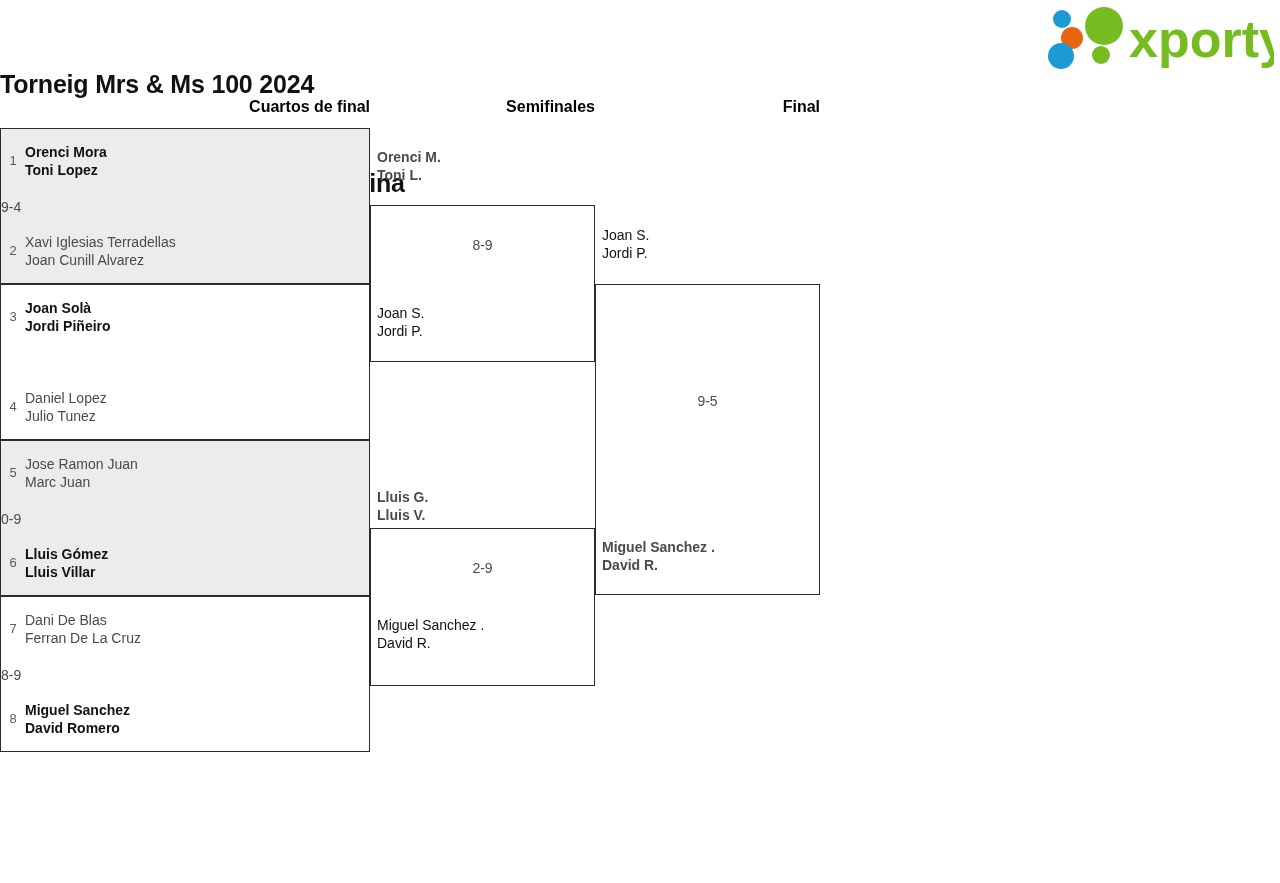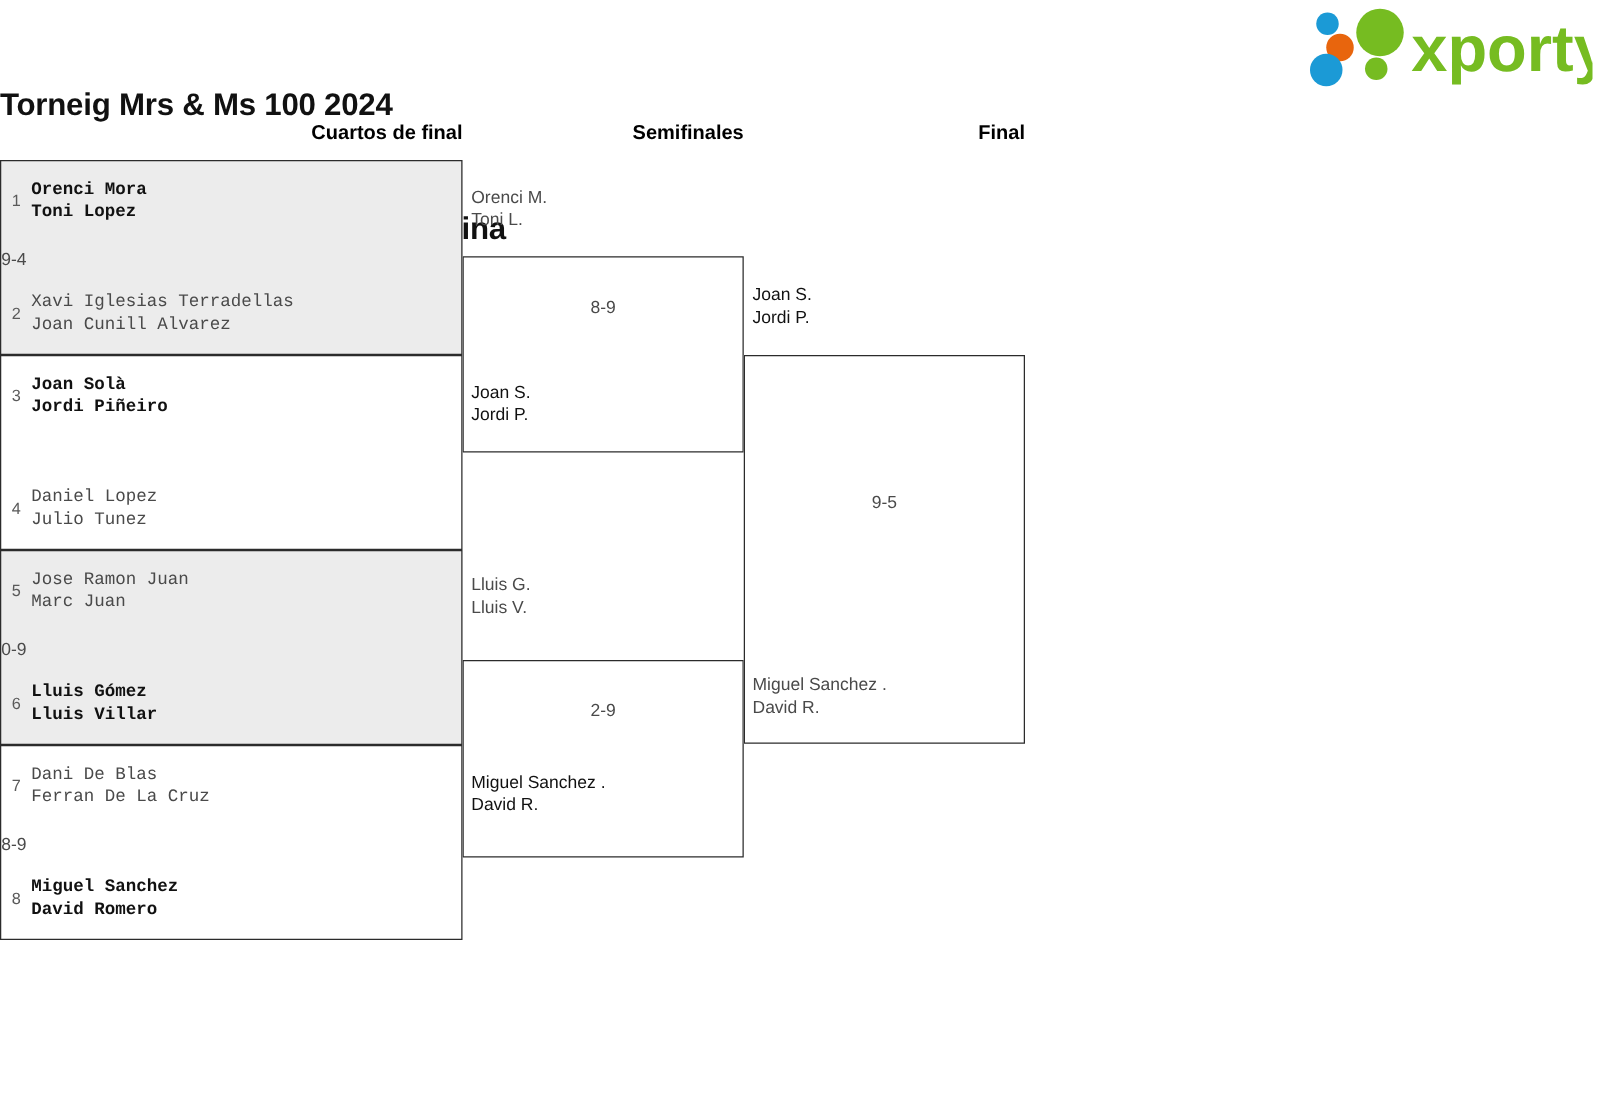--- a/index.html
+++ b/index.html
@@ -54,21 +54,21 @@
   }
   .team-row.top    { top: 14px; }
   .team-row.bottom { bottom: 14px; }
 
   .seed {
     width: 24px; flex: 0 0 24px;
     text-align: center;
     font-size: 13px; color: #5a5a5a;
     line-height: 16px;
   }
-  .names { font-size: 14px; line-height: 18px; font-family: Liberation Mono, monospace; }
+  .names { font-size: 14px; line-height: 18px; }
   .names .nm { display: block; white-space: nowrap; }
   .win  .nm { font-weight: bold; color: #111111; }
   .lose .nm { font-weight: normal; color: #4a4a4a; }
 
   .qf-score {
     position: absolute; left: 0px; top: 68px; width: 370px;
     text-align: left; font-size: 14px; color: #4a4a4a;
     line-height: 20px;
   }
 
@@ -91,25 +91,25 @@
   .fn-1 .box-score { top: 106px; }
 
   
   .adv {
     position: absolute;
     font-size: 14px; line-height: 18px;
     white-space: nowrap;
   }
   .adv .nm { display: block; }
   .adv.win  .nm { font-weight: normal; color: #111111; }
-  .adv.lose .nm { font-weight: normal; color: #4a4a4a; }
+  .adv.lose .nm { font-weight: bold; color: #4a4a4a; }
 
   .adv-sf1-top { left: 377px; top: 148px; }
   .adv-sf1-bot { left: 377px; top: 304px; }
-  .adv-sf2-top { left: 377px; top: 458px; }
+  .adv-sf2-top { left: 377px; top: 488px; }
   .adv-sf2-bot { left: 377px; top: 616px; }
   .adv-fn-top  { left: 602px; top: 226px; }
   .adv-fn-bot  { left: 602px; top: 538px; }
 </style>
 </head>
 <body>
 
 <div id="root">
 
   <div class="page-title">

